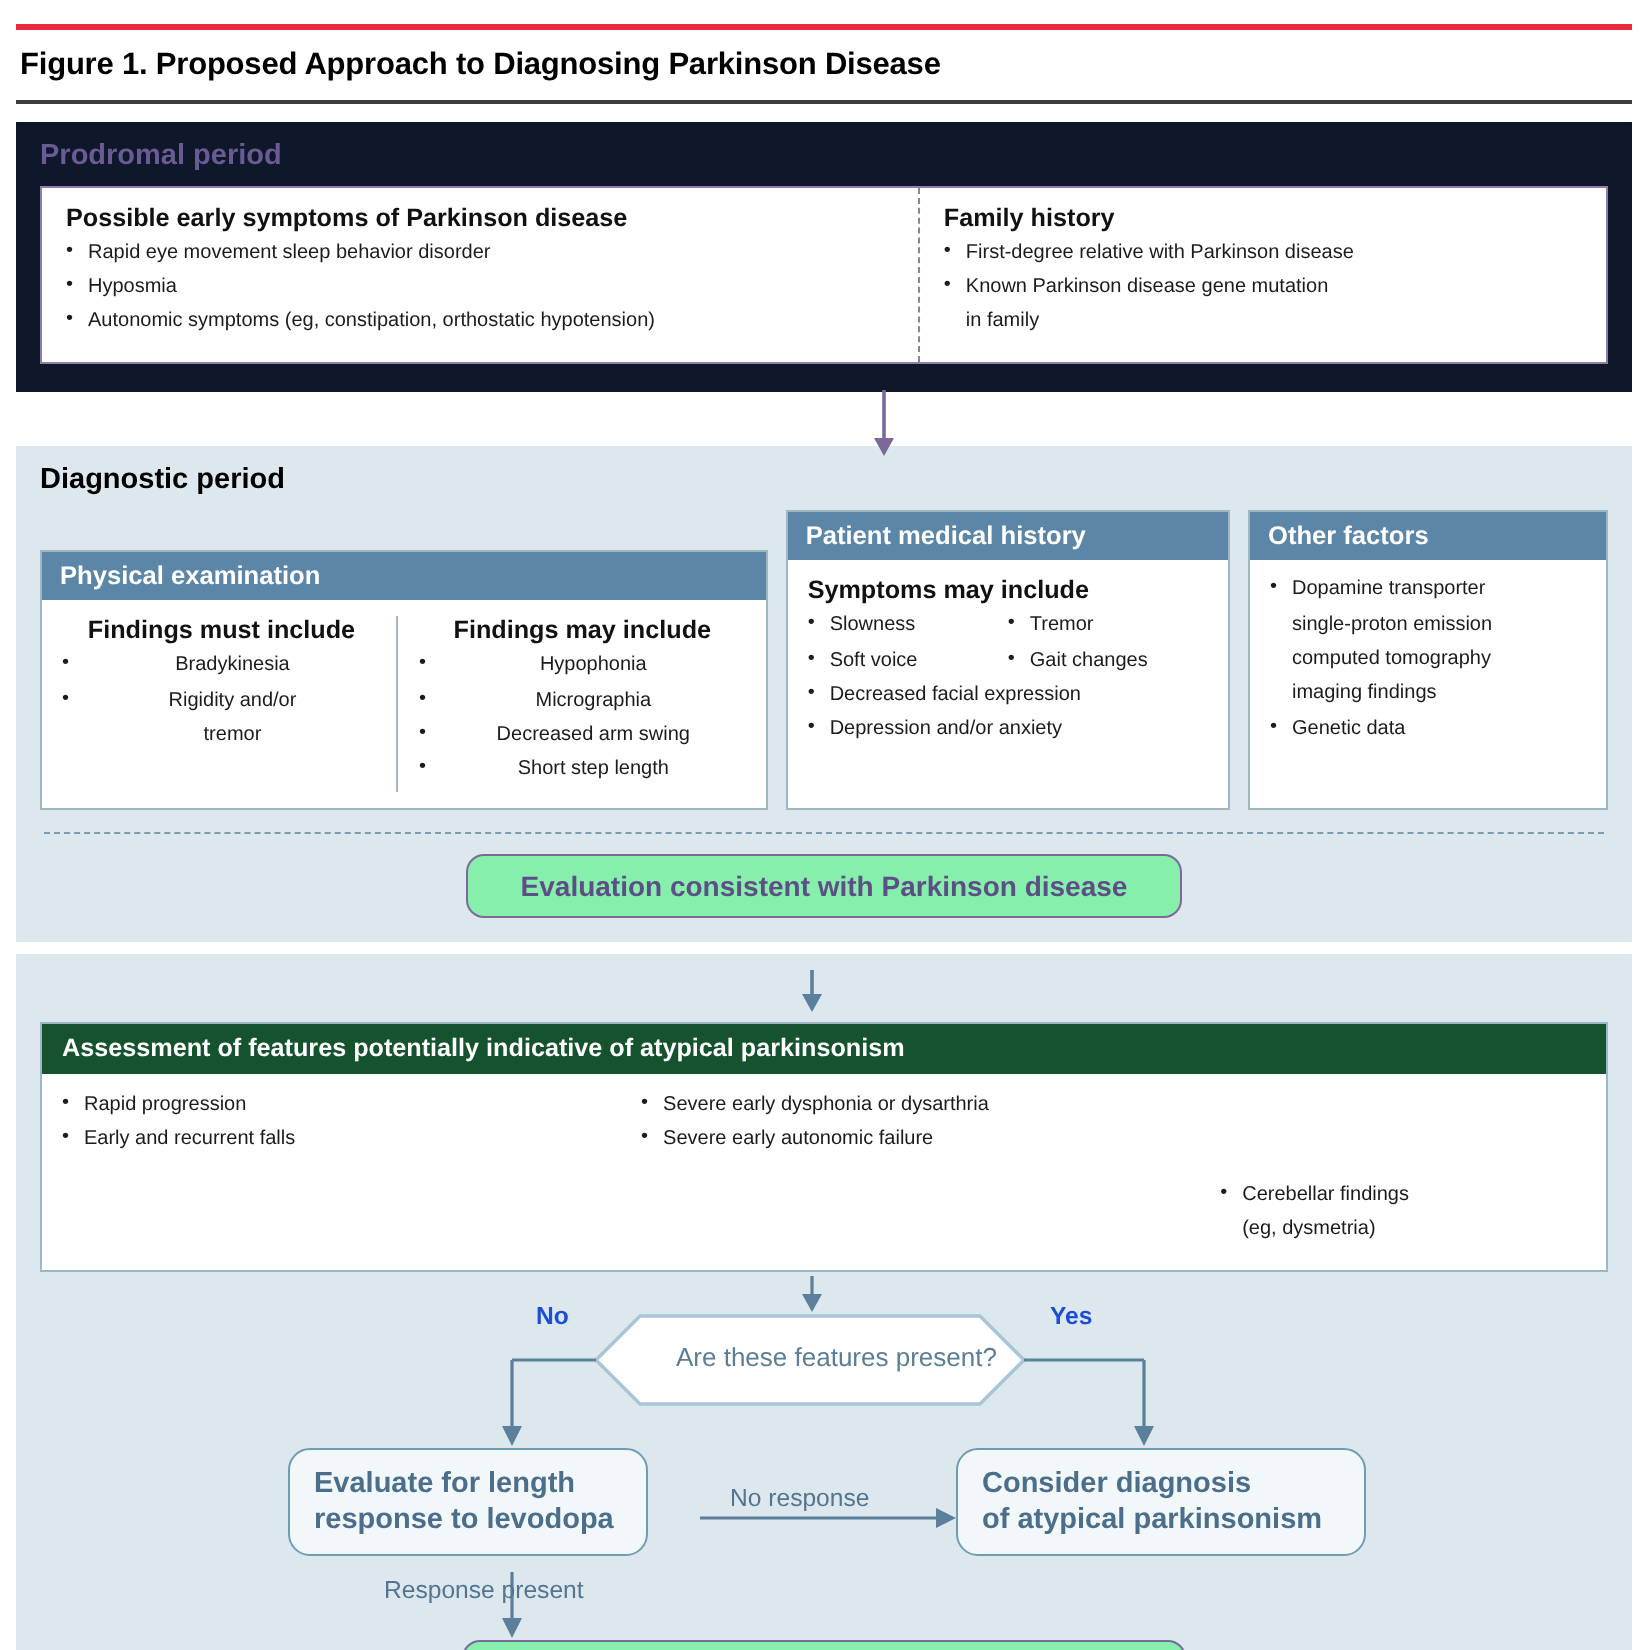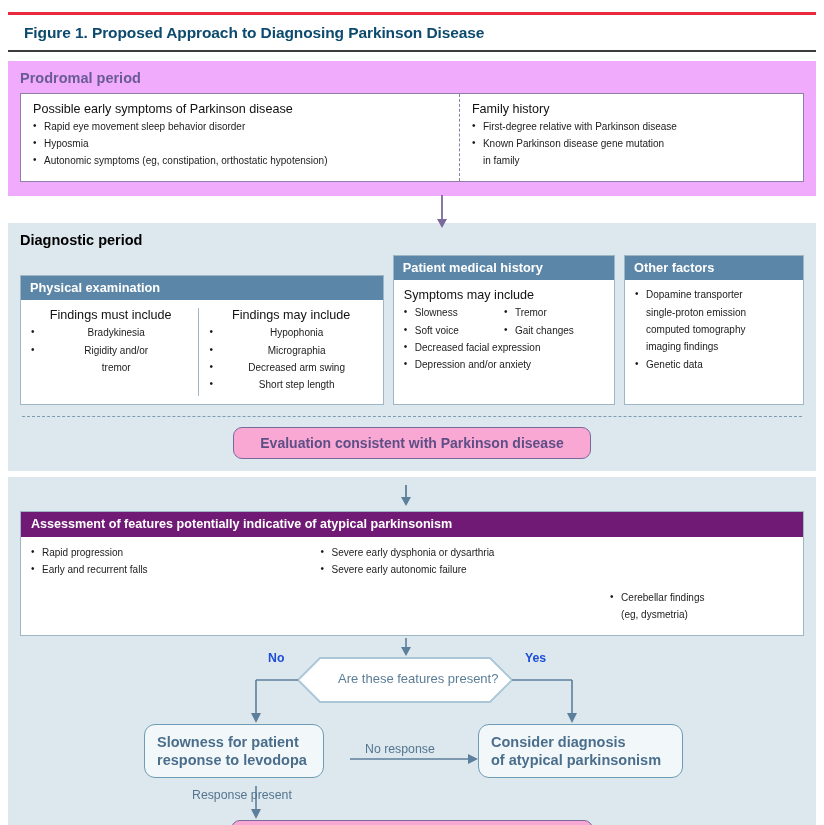--- a/index.html
+++ b/index.html
@@ -8,44 +8,44 @@
     background:#ffffff;
     font-family:"Liberation Sans", sans-serif;
     color:#1a1a1a;
     overflow:hidden;
   }
   .page{position:relative;width:824px;height:825px;box-sizing:border-box;}
 
   
   .top-rule{height:3px;background:#e8293f;margin:12px 8px 0 8px;}
   .fig-title{
-    font-size:15.5px;font-weight:bold;color:#0c4a6e;
-    padding:9px 10px 8px 24px;letter-spacing:-0.1px;
+    font-size:15.5px;font-weight:bold;color:#000000;
+    padding:9px 10px 8px 10px;letter-spacing:-0.1px;
   }
   .title-rule{height:1.5px;background:#3c3c3c;margin:0 8px 9px 8px;}
 
   
   .panel{margin:0 8px;box-sizing:border-box;}
-  .panel-prodromal{background:#f0abfc;padding:9px 12px 14px 12px;}
+  .panel-prodromal{background:#0f172a;padding:9px 12px 14px 12px;}
   .panel-diagnostic{background:#dce8ee;padding:9px 12px 12px 12px;margin-top:11px;}
   .panel-atypical{background:#dce8ee;padding:12px 12px 14px 12px;margin-top:6px;}
 
   .panel-head{font-size:14.5px;font-weight:bold;margin-bottom:7px;}
   .head-purple{color:#6b5b95;}
   .head-blue{color:#000000;}
 
   
   .prod-box{
     background:#ffffff;border:1px solid #8d7fa8;
     display:flex;box-sizing:border-box;
   }
   .prod-col{padding:8px 12px 10px 12px;box-sizing:border-box;}
   .prod-col.left{width:56%;}
   .prod-col.right{width:44%;border-left:1px dashed #8d7fa8;}
-  .b-title{font-size:12.6px;font-weight:normal;color:#111;margin-bottom:4px;}
+  .b-title{font-size:12.6px;font-weight:bold;color:#111;margin-bottom:4px;}
   ul.bl{list-style:none;margin:0;padding:0;}
   ul.bl li{
     font-size:10px;color:#1b1b1b;line-height:1.33;
     padding-left:11px;position:relative;margin-bottom:4px;
   }
   ul.bl li:before{content:"\2022";position:absolute;left:0;top:-1px;}
   ul.bl li.cont{padding-left:11px;}
   ul.bl li.cont:before{content:"";}
 
   
@@ -64,30 +64,30 @@
   .c2{width:29%;}
   .c3{width:23.5%;}
   .two-col{display:flex;}
   .two-col .tc{width:50%;}
 
   
   .dash-div{border-top:1px dashed #7d9cae;margin:11px 2px 0 2px;height:0;}
 
   
   .pill{
-    background:#f9a8d4;border:1px solid #7a6a9c;border-radius:9px;
+    background:#86efac;border:1px solid #7a6a9c;border-radius:9px;
     color:#5d4f86;font-size:14px;font-weight:bold;
     padding:7px 26px;display:inline-block;
   }
   .center-row{text-align:center;}
 
   
   .assess{background:#ffffff;border:1px solid #9fb6c4;box-sizing:border-box;}
   .assess-head{
-    background:#701a75;color:#ffffff;font-size:12.6px;font-weight:bold;
+    background:#14532d;color:#ffffff;font-size:12.6px;font-weight:bold;
     padding:5px 10px 6px 10px;
   }
   .assess-body{display:flex;padding:9px 10px 10px 10px;}
   .assess-body .ac1{width:38%;}
   .assess-body .ac2{width:38%;}
   .assess-body .ac3{width:24%;margin-top:45px;}
 
   
   .flow{position:relative;height:185px;margin-top:2px;}
   .flow svg{position:absolute;left:0;top:0;}
@@ -265,21 +265,21 @@
 
         <line x1="236" y1="148" x2="236" y2="173" stroke="#5c7f9b" stroke-width="1.6"></line>
         <polygon points="236,181 231,171 241,171" fill="#5c7f9b"></polygon>
       </svg>
 
       <div class="hexlabel" style="left:318px;top:33px;">Are these features present?</div>
       <div class="edge-label" style="left:248px;top:13px;">No</div>
       <div class="edge-label" style="left:505px;top:13px;">Yes</div>
 
       <div class="fbox" style="left:124px;top:86px;width:180px;">
-        <div>Slowness for patient</div>
+        <div>Evaluate for length</div>
         <div>response to levodopa</div>
       </div>
 
       <div class="fbox" style="left:458px;top:86px;width:205px;">
         <div>Consider diagnosis</div>
         <div>of atypical parkinsonism</div>
       </div>
 
       <div class="edge-label small" style="left:345px;top:104px;">No response</div>
       <div class="edge-label small" style="left:172px;top:150px;">Response present</div>

